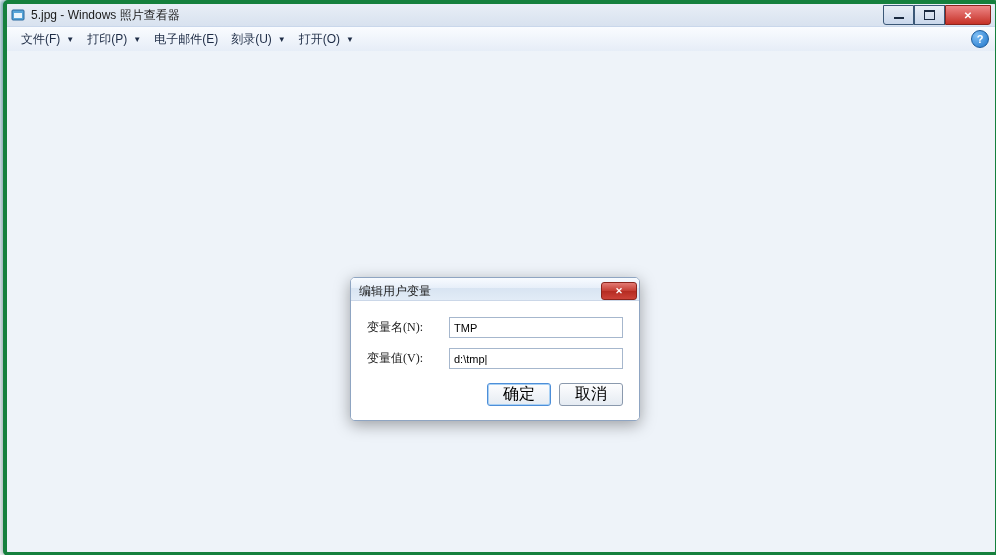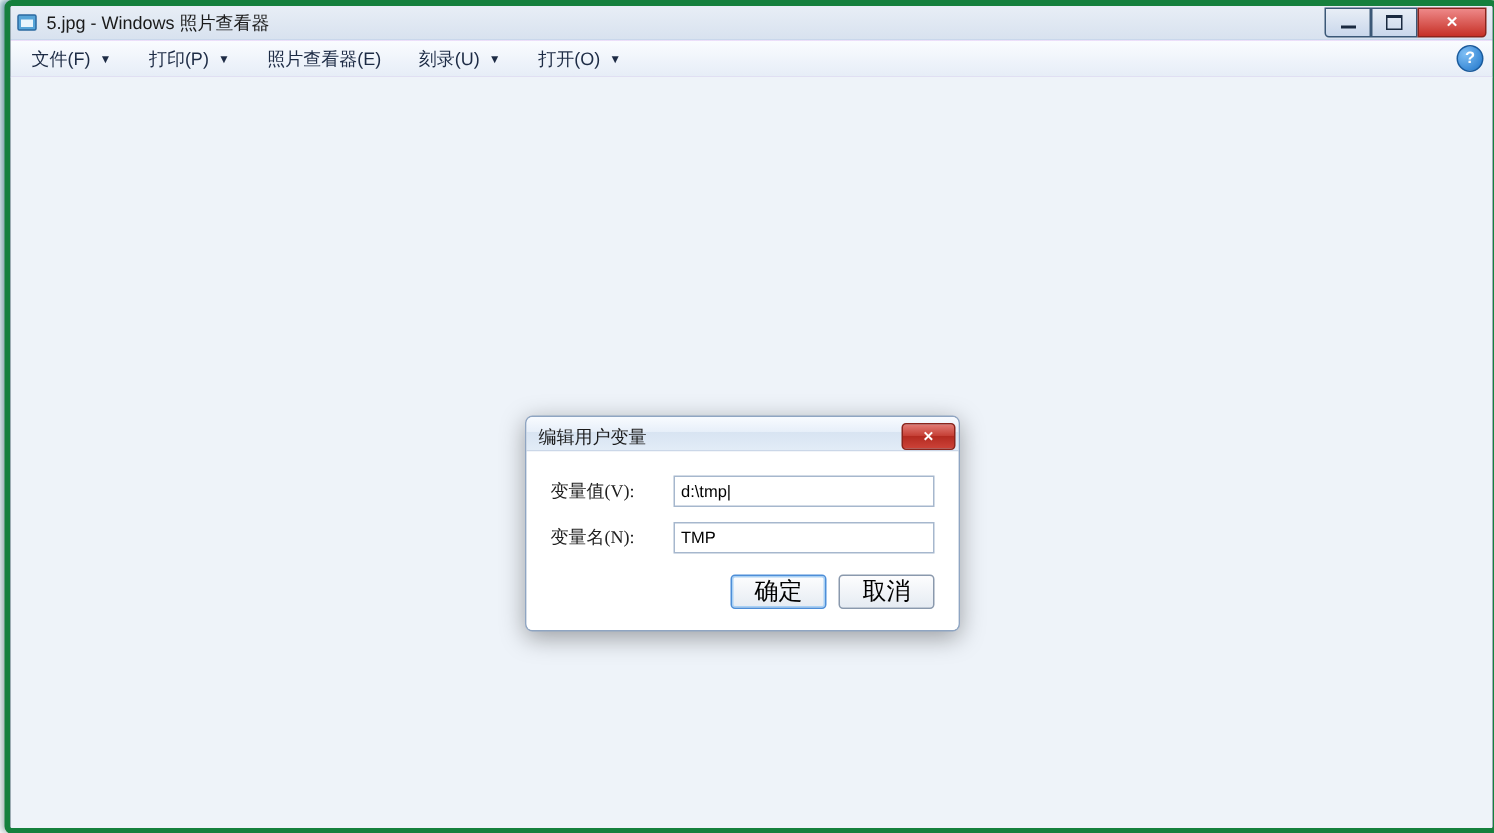--- a/index.html
+++ b/index.html
@@ -101,21 +101,21 @@
   position: absolute;
   width: 9px; height: 7px; border: 1px solid #1a2a40;
   border-top-width: 2px;
 }
 
 .menubar {
   height: 24px;
   display: flex;
   align-items: center;
   padding: 0 6px;
-  gap: 12px;
+  gap: 0;
   background: linear-gradient(#fafcff, #e6edf7);
   border-bottom: 1px solid #b9c8de;
   font-size: 12px;
   color: #1d2b45;
 }
 .menu-item {
   padding: 3px 5px 3px 8px;
   display: flex; align-items: center; gap: 4px;
   cursor: default;
 }
@@ -239,21 +239,21 @@
   <div class="menubar">
     <div class="menu-item">
       <span>文件(F)</span>
       <span class="arrow">▼</span>
     </div>
     <div class="menu-item">
       <span>打印(P)</span>
       <span class="arrow">▼</span>
     </div>
     <div class="menu-item">
-      <span>照片查看器(E)</span>
+      <span>电子邮件(E)</span>
     </div>
     <div class="menu-item">
       <span>刻录(U)</span>
       <span class="arrow">▼</span>
     </div>
     <div class="menu-item">
       <span>打开(O)</span>
       <span class="arrow">▼</span>
     </div>
     <div class="spacer"></div>
@@ -265,26 +265,26 @@
   <div class="content-area"></div>
 </div>
 
 <div class="dialog">
   <div class="dialog-titlebar">
     <span>编辑用户变量</span>
     <div class="dlg-close"></div>
   </div>
   <div class="dialog-body">
     <div class="form-row">
+      <label>变量名(N):</label>
+      <input type="text" value="TMP" style="">
+    </div>
+    <div class="form-row">
       <label>变量值(V):</label>
       <input type="text" value="d:\tmp|" style="">
-    </div>
-    <div class="form-row">
-      <label>变量名(N):</label>
-      <input type="text" value="TMP" style="">
     </div>
     <div class="dialog-buttons">
       <div class="dlg-btn default">
         <span>确定</span>
       </div>
       <div class="dlg-btn">
         <span>取消</span>
       </div>
     </div>
   </div>

